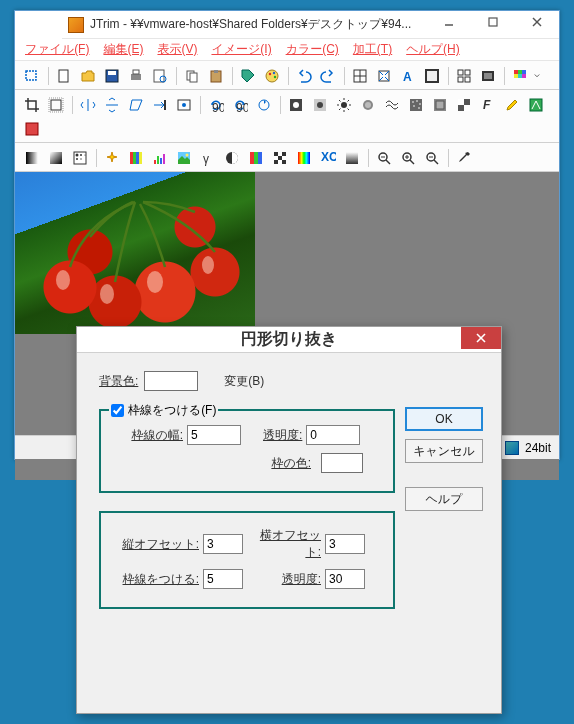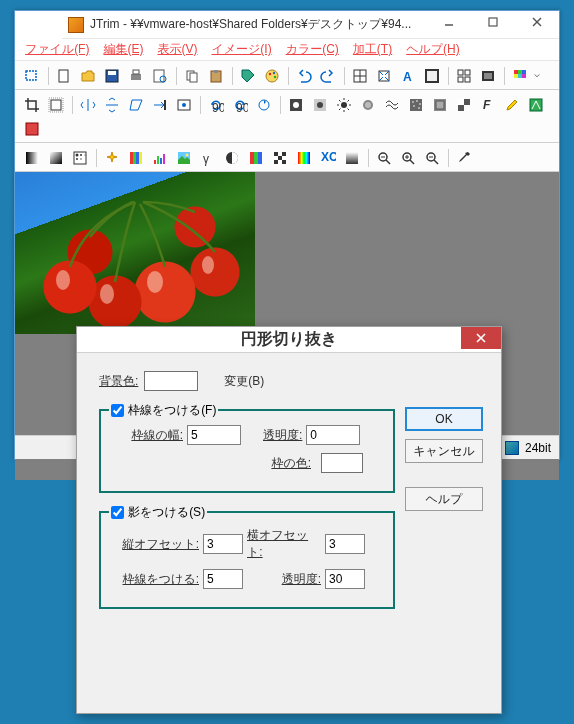--- a/index.html
+++ b/index.html
@@ -600,31 +600,25 @@
           <input class="num" value="0" style="">
         </div>
         <div class="field-row" style="justify-content:flex-end; padding-right:4px;">
           <span class="lbl">枠の色:</span>
           <div class="swatch" style="width:42px"></div>
         </div>
       </div>
     </fieldset>
 
     <fieldset class="group" style="width:296px">
-      <legend>
-          <label>
-            <input type="checkbox" checked="" style="">
-            <span>影をつける(S)</span>
-          </label>
-        </legend>
       <div class="shadow-inner">
         <div class="field-row">
           <span class="lbl" style="width:86px;text-align:right">縦オフセット:</span>
           <input class="num" style="width: 40px;" value="3">
-          <span class="lbl" style="width:74px;text-align:left">横オフセット:</span>
+          <span class="lbl" style="width:74px;text-align:right">横オフセット:</span>
           <input class="num" style="width: 40px;" value="3">
         </div>
         <div class="field-row">
           <span class="lbl" style="width:86px;text-align:right">枠線をつける:</span>
           <input class="num" style="width: 40px;" value="5">
           <span class="lbl" style="width:74px;text-align:right">透明度:</span>
           <input class="num" style="width: 40px;" value="30">
         </div>
       </div>
     </fieldset>

